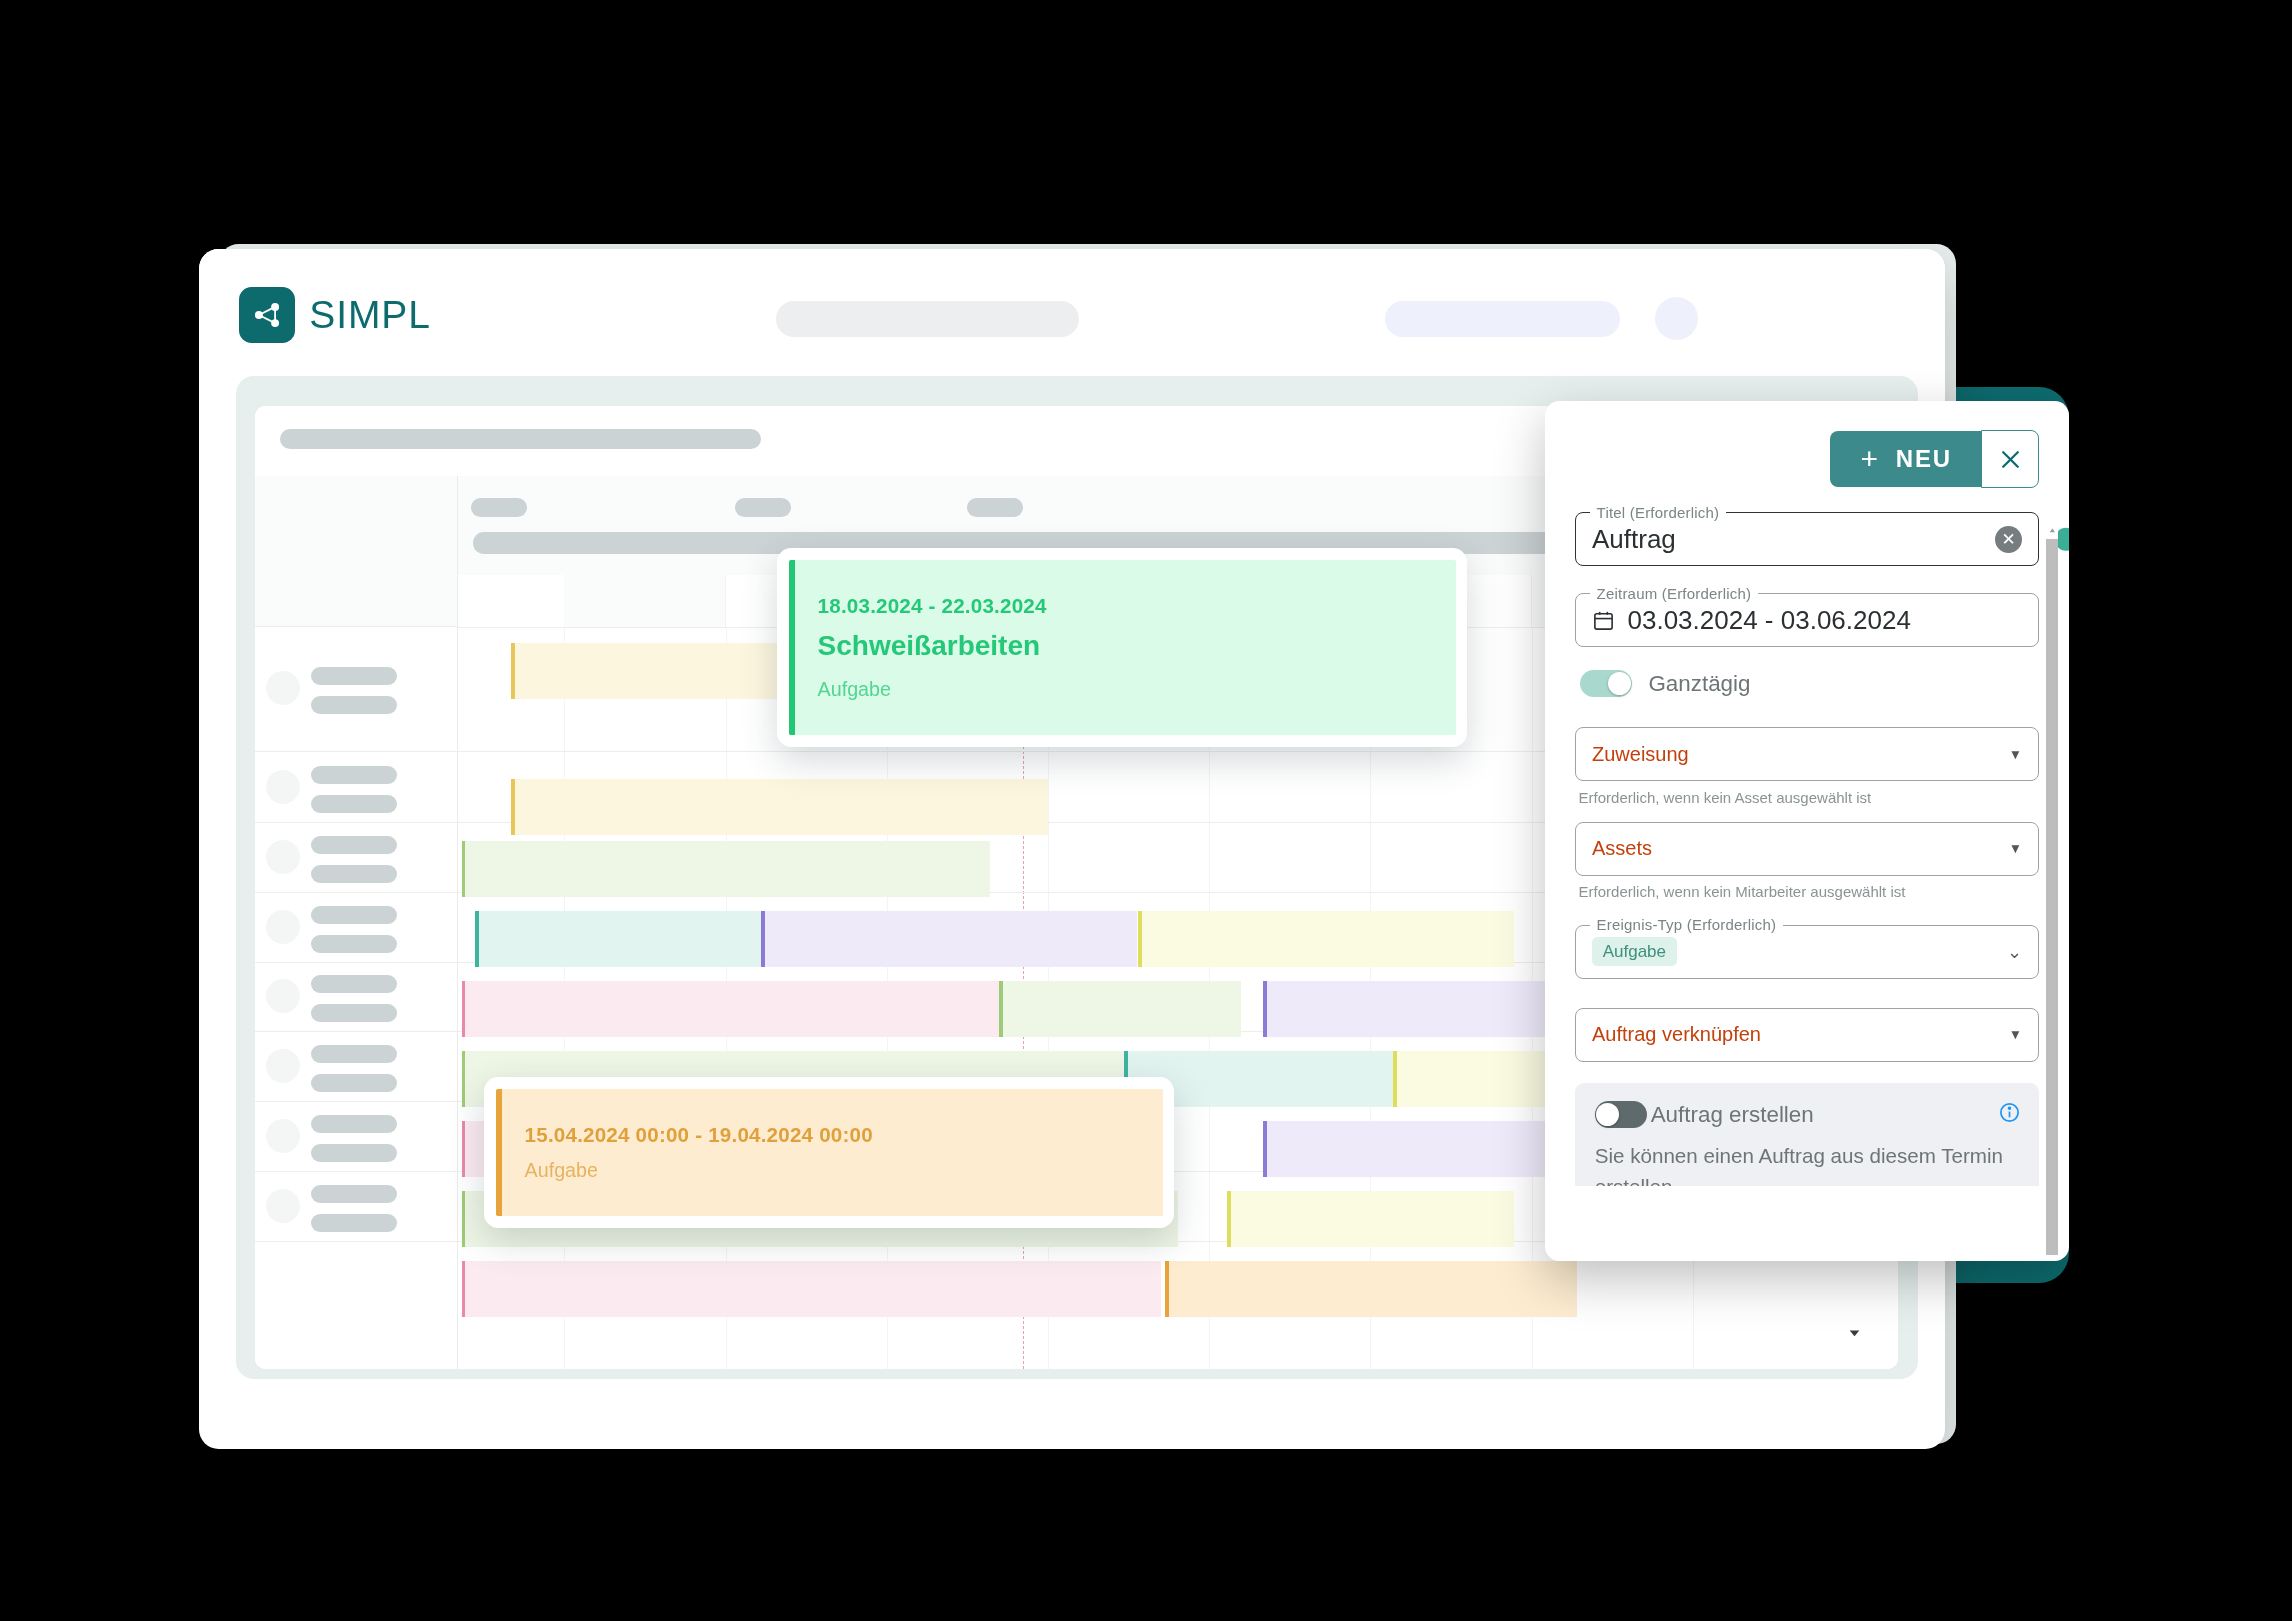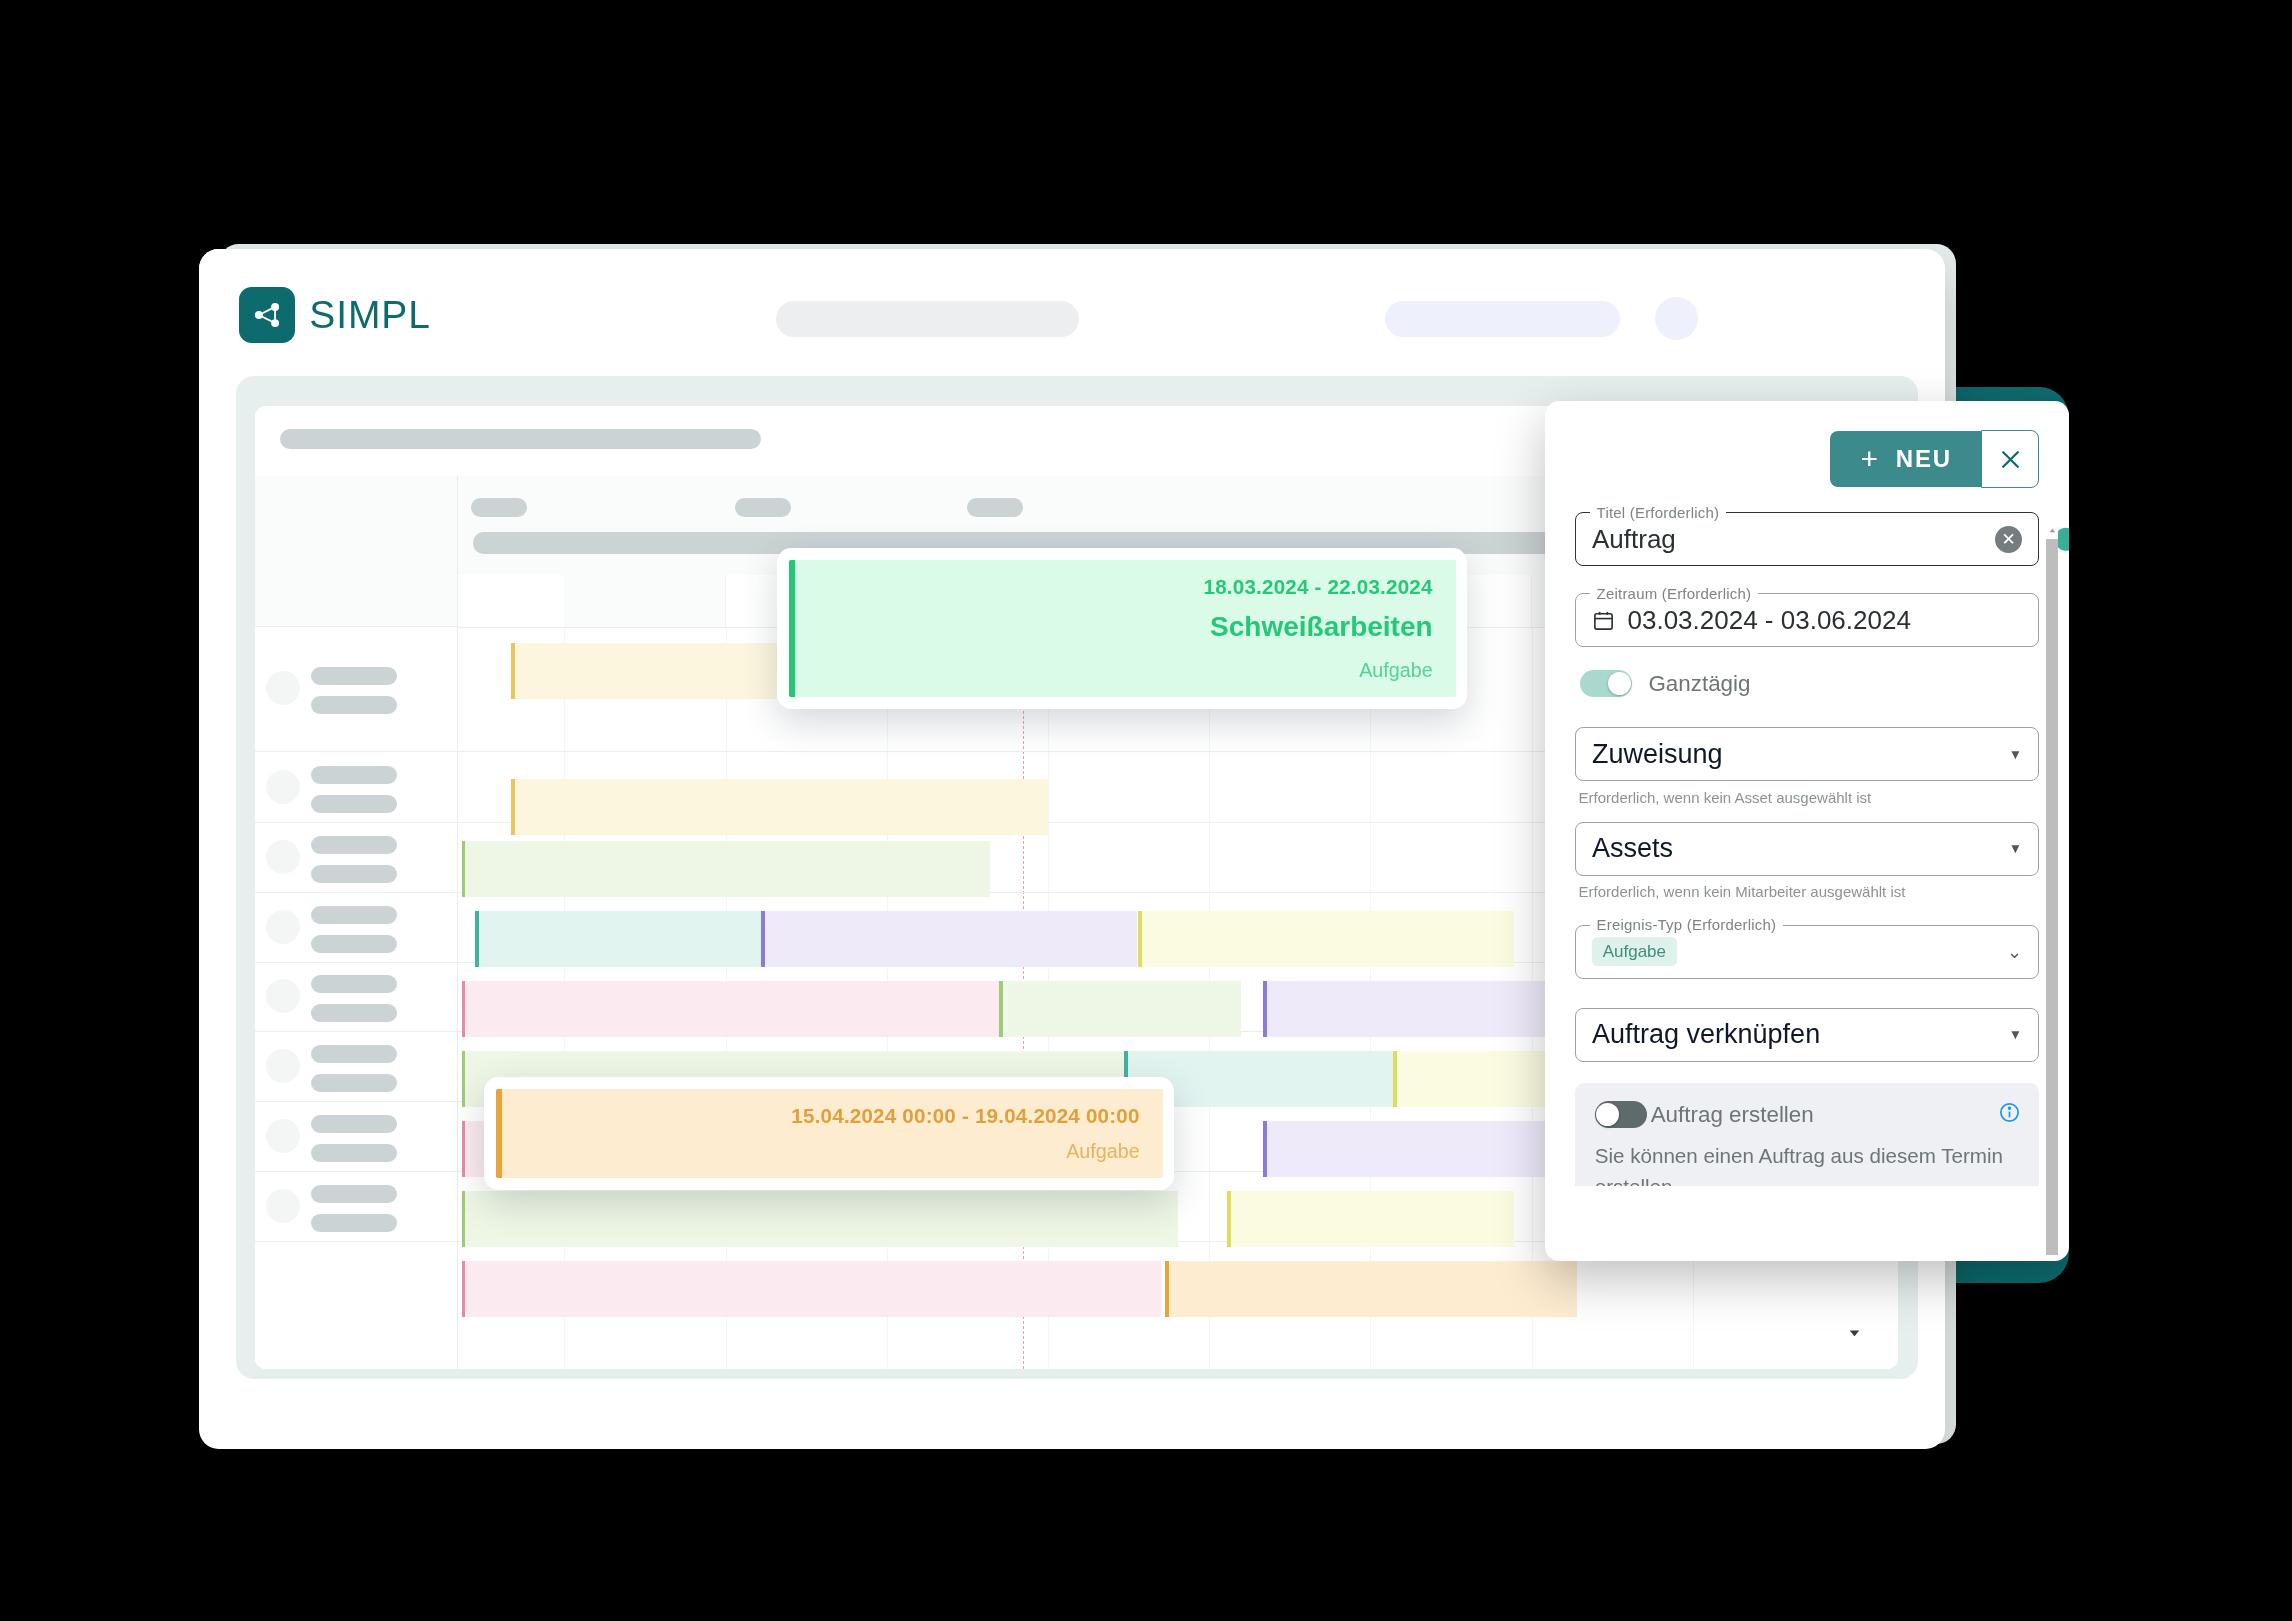--- a/index.html
+++ b/index.html
@@ -86,21 +86,21 @@
   .daycol{position:absolute;top:0;bottom:0;width:0.9px;background:#f3f5f5;}
   .today-line{position:absolute;top:0;bottom:0;width:0;border-left:1.8px dashed #e7a0ae;}
 
   .scroll-chevron{position:absolute;right:32px;bottom:25px;width:23px;height:23px;color:#3a3a3a;}
 
   
   .tip{
     position:absolute;background:#fff;border-radius:14.3px;padding:11.6px;
     box-shadow:0 12.5px 36px rgba(40,60,70,.20);z-index:30;
   }
-  .tip-inner{border-left:6.3px solid;padding:15px 23px;border-radius:1.8px;text-align:right;}
+  .tip-inner{border-left:6.3px solid;padding:34px 23px;border-radius:1.8px;}
   .tip-date{font-size:20.6px;font-weight:700;margin-bottom:12.5px;letter-spacing:0.2px;}
   .tip-title{font-size:28px;font-weight:700;margin-bottom:16px;}
   .tip-type{font-size:19.7px;opacity:.75;}
 
   .tip-green{left:777px;top:548px;width:667px;}
   .tip-green .tip-inner{border-color:#22c776;background:#d9fbe7;}
   .tip-green .tip-date,.tip-green .tip-title,.tip-green .tip-type{color:#25c878;}
 
   .tip-orange{left:484px;top:1077px;width:667px;}
   .tip-orange .tip-inner{border-color:#e8a33a;background:#fdecd0;}
@@ -133,21 +133,21 @@
   .outl{
     position:relative;border:1.2px solid #9aa4a6;border-radius:8px;height:52px;
     display:flex;align-items:center;padding:0 16px;background:#fff;
   }
   .outl.focus{border-color:#2b3536;}
   .legend{
     position:absolute;left:14.3px;top:-9.9px;background:#fff;padding:0 6.3px;
     font-size:15px;color:#7b8587;letter-spacing:0.2px;
   }
   .val{font-size:26px;color:#2b3133;}
-  .ph{font-size:27px;color:#0f172a;}
+  .ph{font-size:20px;color:#c2410c;}
   .hint{font-size:15px;color:#8b9395;margin:7.2px 0 0 3.6px;}
   .caret{margin-left:auto;color:#555;font-size:13.4px;}
   .clearbtn{
     margin-left:auto;width:27px;height:27px;border-radius:50%;background:#757d7f;
     color:#fff;display:flex;align-items:center;justify-content:center;font-size:17px;cursor:pointer;
   }
   .greendot{
     position:absolute;right:-39px;top:50%;transform:translateY(-50%);
     width:22.4px;height:22.4px;border-radius:50%;background:#3bae98;
   }

